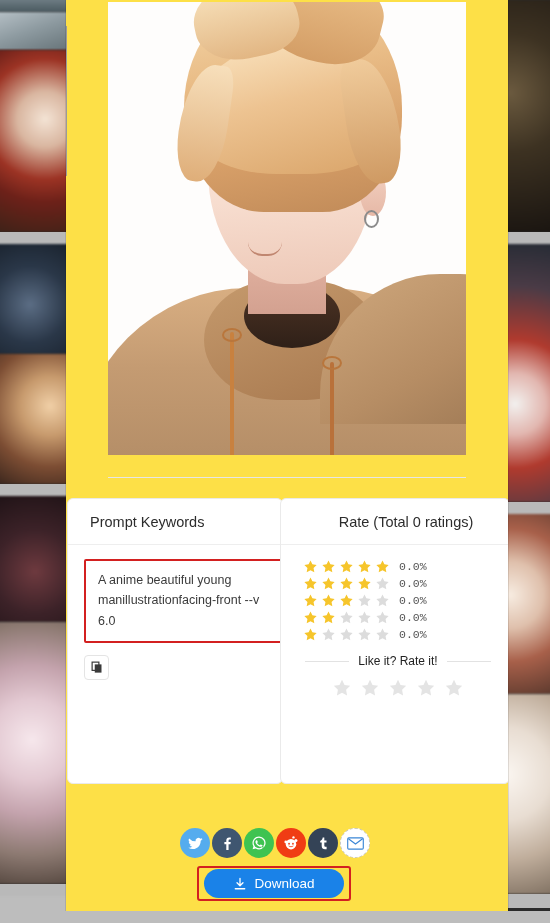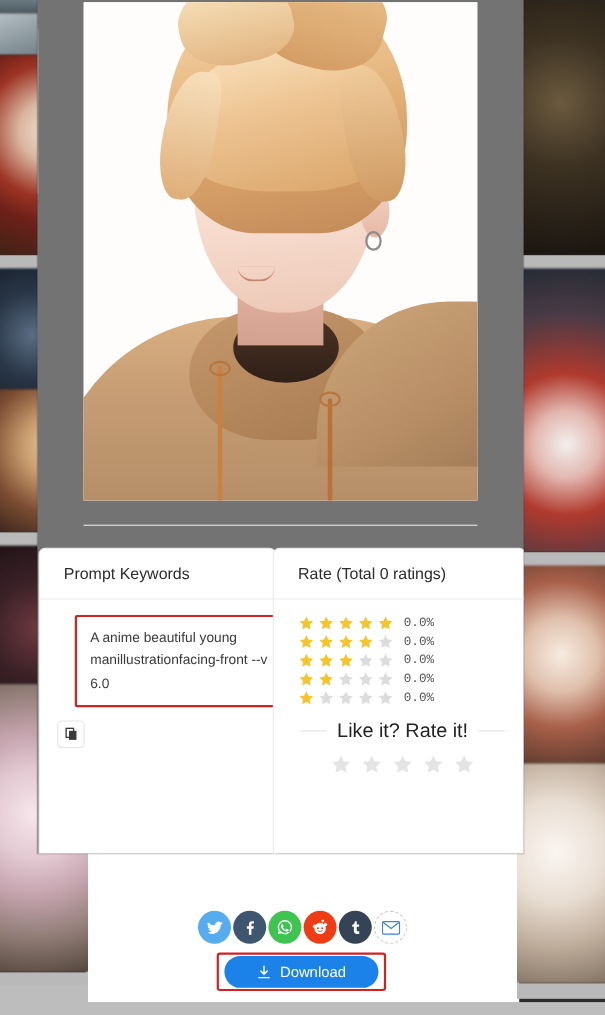--- a/index.html
+++ b/index.html
@@ -13,22 +13,22 @@
   .bgcol{position:absolute;top:0;bottom:0;overflow:hidden;}
   .bgcol.left{left:0;width:80px;}
   .bgcol.right{right:0;width:80px;}
   .bgtile{position:absolute;left:-10px;right:-10px;filter:blur(1.2px);}
   .gutter{position:absolute;left:0;right:0;height:14px;background:#b9b9b9;}
   #page-white{position:absolute;left:78px;right:78px;top:0;bottom:0;background:#ffffff;}
   #bottom-strip{position:absolute;left:0;right:0;bottom:0;height:12px;background:#bdbdbd;z-index:40;}
 
   
   #modal{
-    position:absolute;left:34px;top:0;width:442px;height:776px;
-    background:#737373;overflow:hidden;z-index:20;
+    position:absolute;left:66px;top:0;width:442px;height:911px;
+    background:#fde047;overflow:hidden;z-index:20;
     box-shadow:0 0 0 1px rgba(0,0,0,.10);
   }
   #modal:before{content:"";position:absolute;left:0;top:26px;width:1px;height:150px;background:#9a9a9a;}
 
   
   #art-wrap{position:absolute;left:42px;top:2px;width:358px;height:453px;overflow:hidden;background:#fff;}
   #art{position:absolute;inset:0;}
   .layer{position:absolute;}
   
   .skin{background:#f6ddcf;}
@@ -42,34 +42,34 @@
   .card-head{
     padding:15px 0 14px 22px;border-bottom:1px solid #eee;
     font-size:14.5px;color:#2c2c2c;
   }
   .card-body{padding:14px 16px 16px 16px;}
 
   .prompt-box{
     border:2px solid #d32020;border-radius:2px;
     padding:9px 10px 10px 12px;
     font-size:12.5px;line-height:1.62;color:#3a3a3a;
-    width:178px;box-sizing:content-box;margin-left:16px;
+    width:178px;box-sizing:content-box;
   }
   .copy-btn{
     margin-top:12px;width:23px;height:23px;border:1px solid #e4e4e4;border-radius:4px;
     background:#fff;display:flex;align-items:center;justify-content:center;
   }
 
   
   .rate-row{display:flex;align-items:center;margin-bottom:2px;font-family:Liberation Mono, monospace;}
   .stars{display:flex;gap:3px;}
   .pct{font-size:11.5px;color:#555;margin-left:9px;}
   .divider-label{
     display:flex;align-items:center;gap:9px;margin:12px 2px 10px 2px;
-    font-size:18px;color:#222;
+    font-size:12px;color:#222;
   }
   .divider-label .ln{flex:1;height:1px;background:#e2e2e2;}
   .bigstars{display:flex;gap:8px;justify-content:center;margin-top:4px;}
 
   
   #share{position:absolute;left:0;right:0;top:828px;display:flex;justify-content:center;gap:2px;z-index:25;}
   .sicon{width:30px;height:30px;border-radius:50%;display:flex;align-items:center;justify-content:center;}
   .sicon.mail{background:#fff;border:1px dashed #c9c9c9;box-sizing:border-box;}
 
   
@@ -184,21 +184,21 @@
       <div class="prompt-box">A anime beautiful young manillustrationfacing-front --v 6.0</div>
       <div class="copy-btn">
         <svg width="12" height="12" viewBox="0 0 16 16">
           <rect x="1.5" y="1.5" width="9" height="11" fill="#ffffff" stroke="#3a3a3a" stroke-width="1.6"></rect>
           <rect x="5" y="4.5" width="9" height="11" fill="#3a3a3a"></rect>
         </svg>
       </div>
     </div>
   </div>
 
-  <div class="card" style="left:214px;top:498px;width:228px;height:284px;">
+  <div class="card" style="left:214px;top:498px;width:228px;height:284px;text-align:center;">
     <div class="card-head">Rate (Total 0 ratings)</div>
     <div class="card-body" style="padding-left:22px;">
       <div id="rate-rows">
           <div class="rate-row">
             <span class="stars">
               <svg width="15" height="15" viewBox="0 0 24 24">
                 <path d="M12 2.2l3.0 6.2 6.8 1-4.9 4.8 1.2 6.8L12 17.8 5.9 21l1.2-6.8L2.2 9.4l6.8-1z" fill="#f6c52b"></path>
               </svg>
               <svg width="15" height="15" viewBox="0 0 24 24">
                 <path d="M12 2.2l3.0 6.2 6.8 1-4.9 4.8 1.2 6.8L12 17.8 5.9 21l1.2-6.8L2.2 9.4l6.8-1z" fill="#f6c52b"></path>

